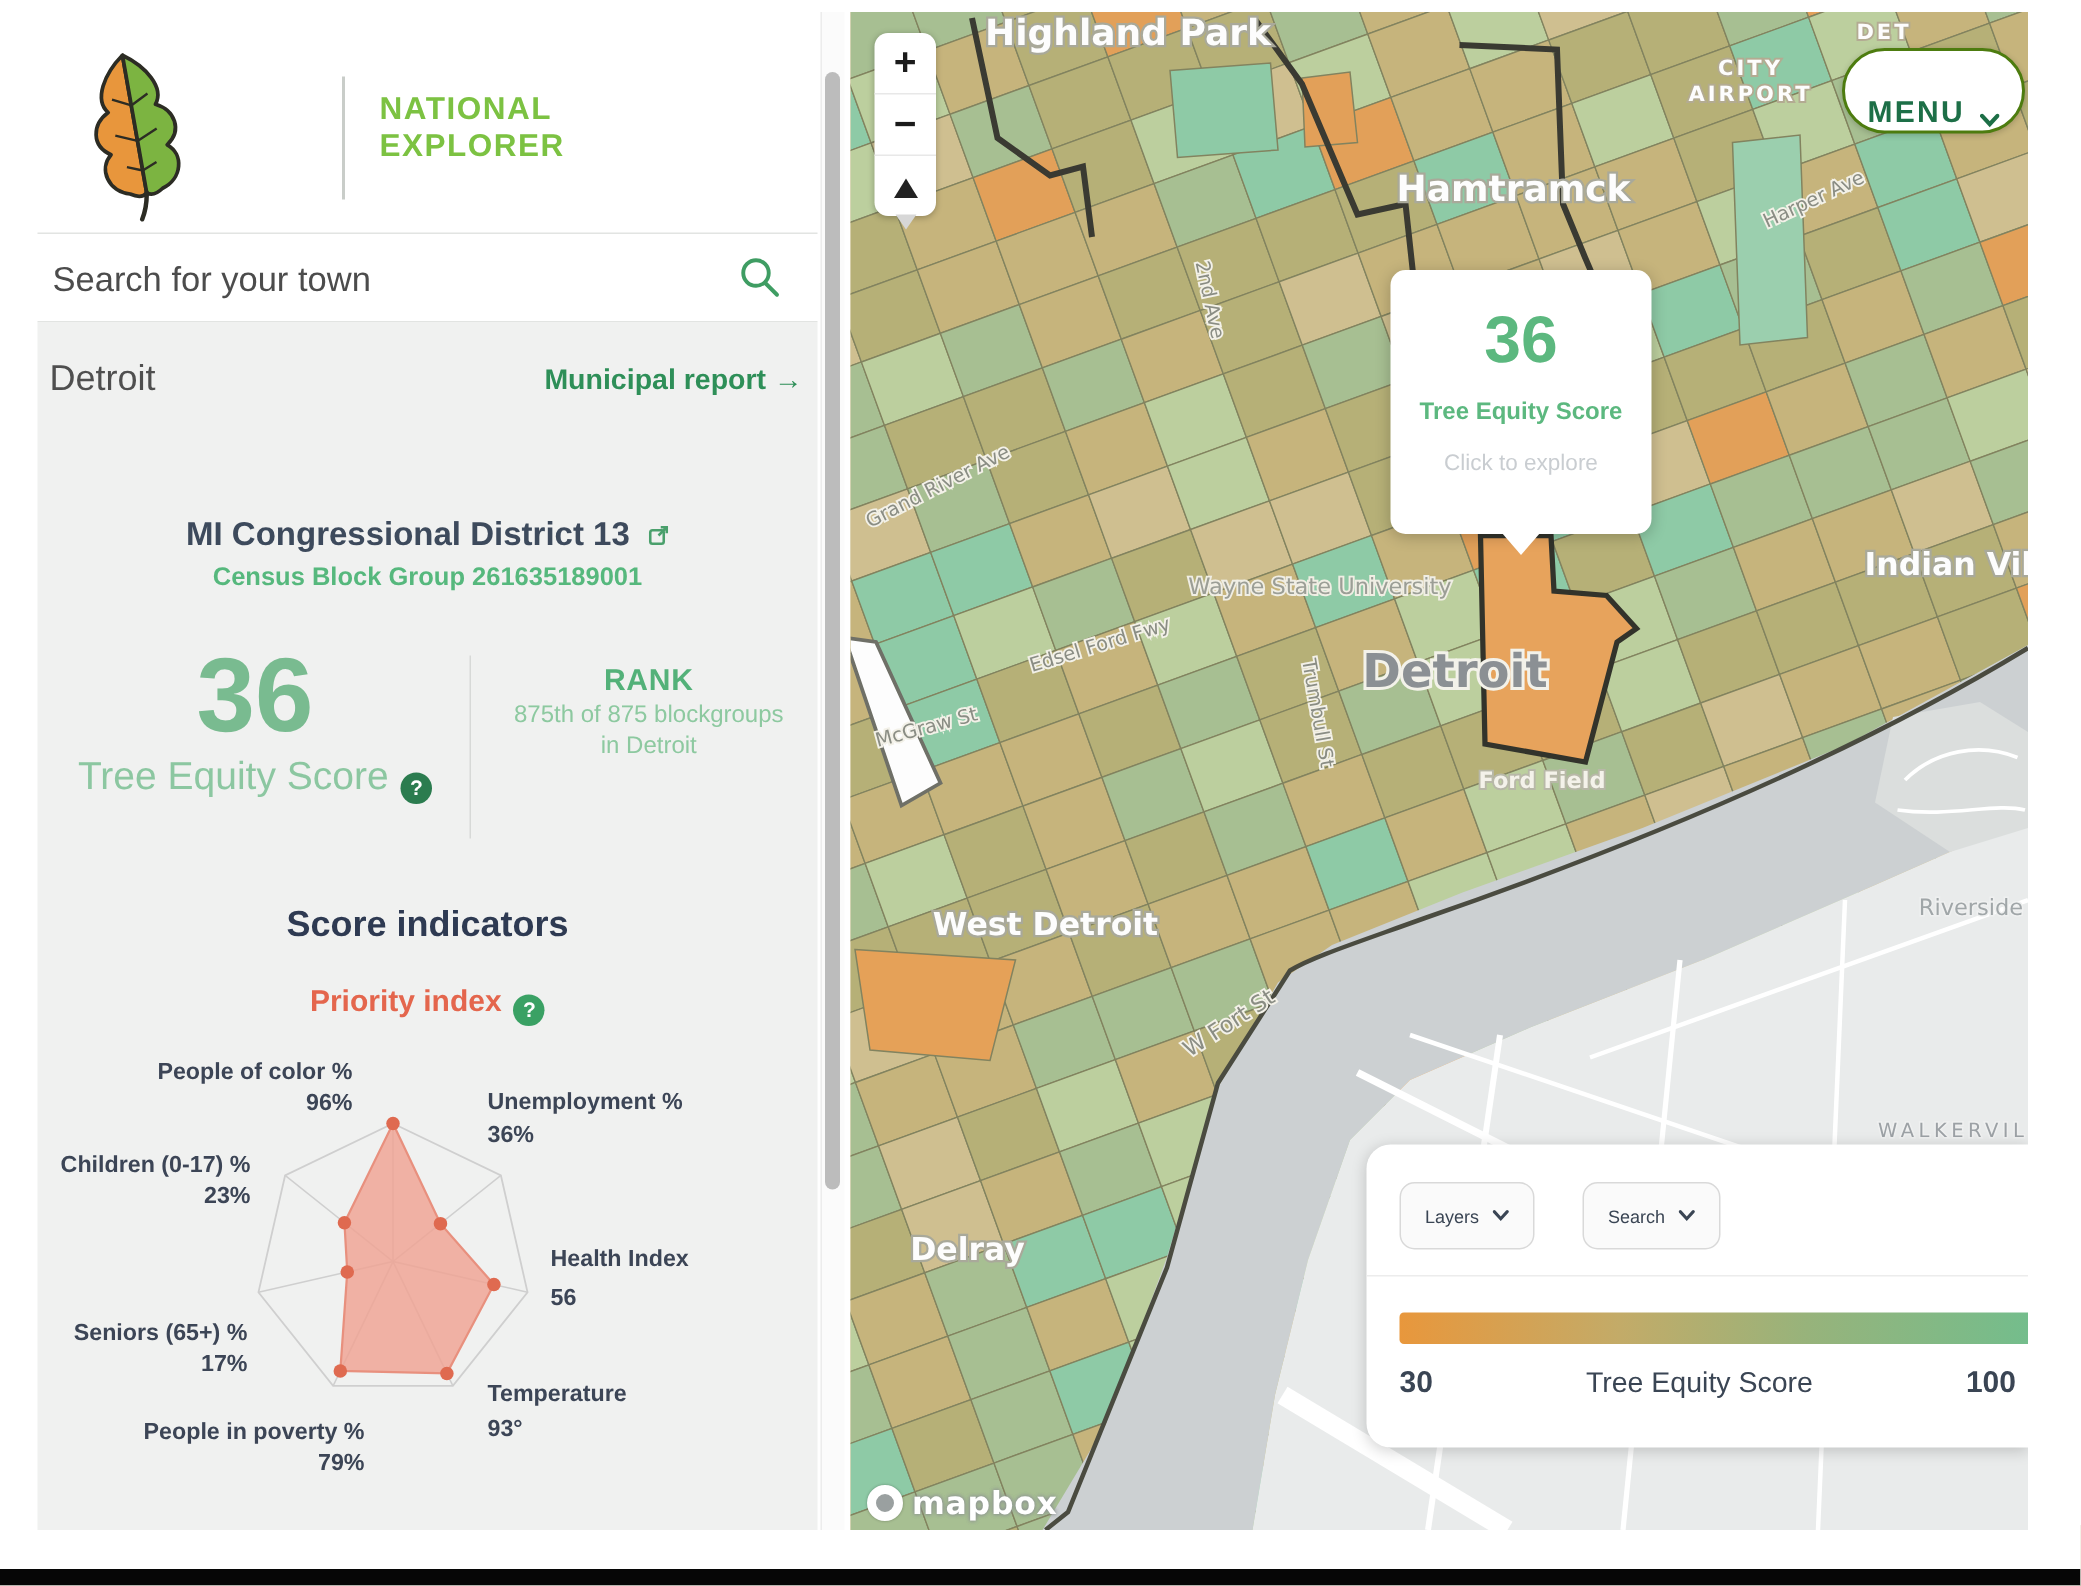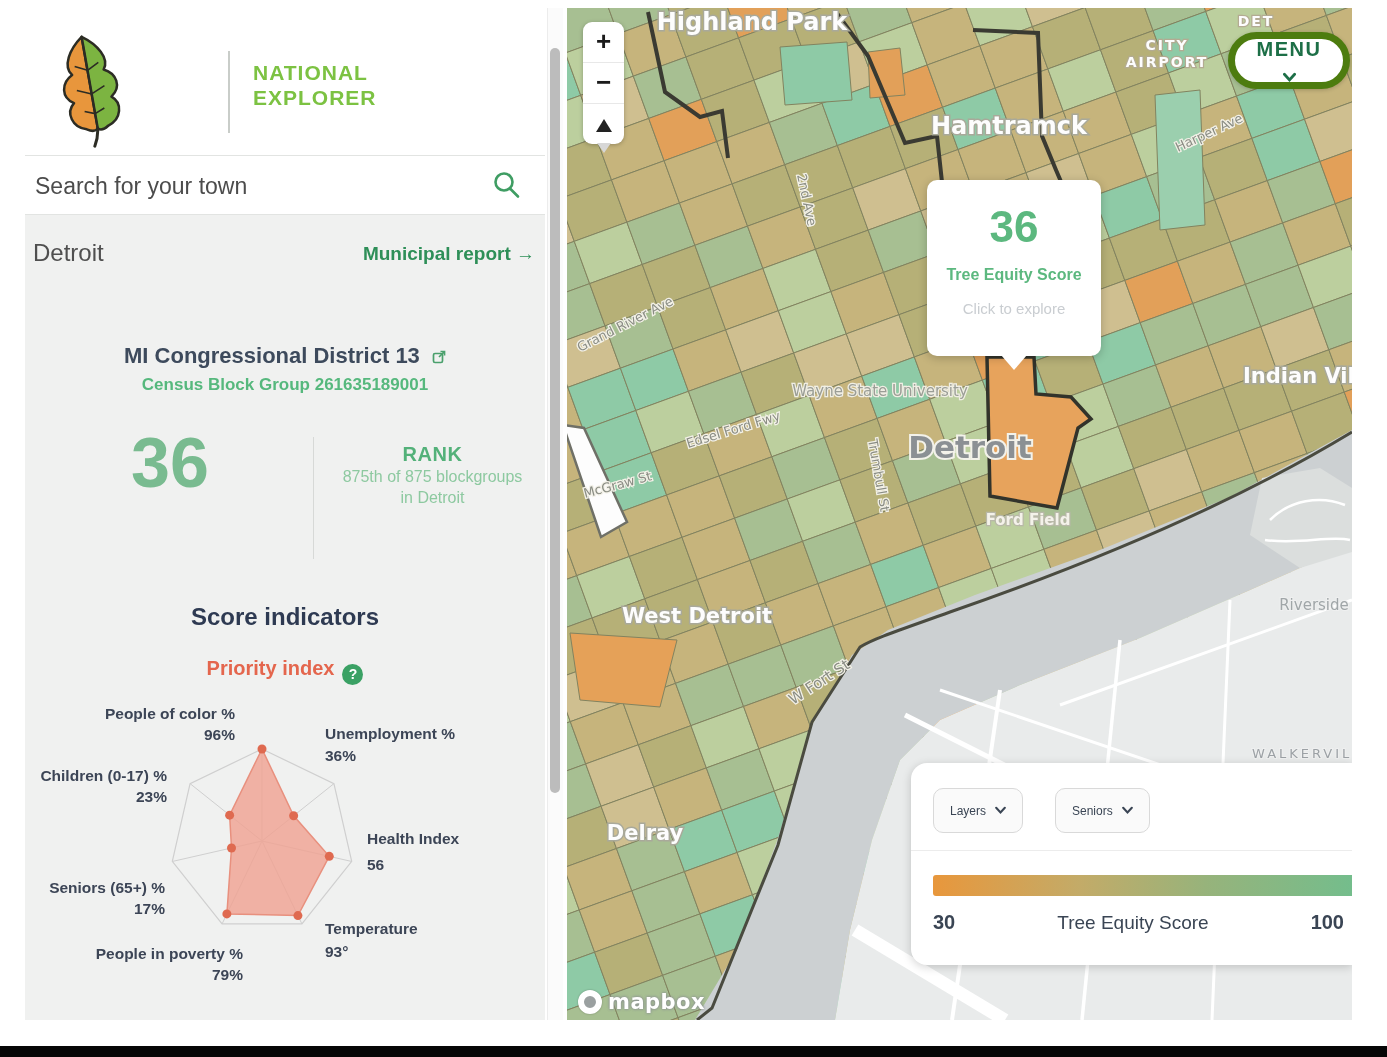--- a/index.html
+++ b/index.html
@@ -56,23 +56,23 @@
   #zoomctl{left:16px;top:14px;width:41px;height:122px;background:#fff;border-radius:9px;
     box-shadow:0 1px 4px rgba(0,0,0,.25);}
   .zbtn{position:relative;width:41px;height:40px;text-align:center;font-size:26px;font-weight:bold;
     color:#1b1b1b;line-height:38px;cursor:pointer;}
   .zbtn + .zbtn{border-top:1px solid #e8e8e8;}
   .tri-up{display:inline-block;width:0;height:0;border-left:8px solid transparent;border-right:8px solid transparent;
     border-bottom:13px solid #222;margin-top:8px;}
   .tri-dn{display:block;width:0;height:0;border-left:7px solid transparent;border-right:7px solid transparent;
     border-top:10px solid #d7d7d7;margin:1px auto 0;}
   
-  #menu-btn{left:661px;top:24px;width:122px;height:57px;background:#fff;border:7px solid #4d7c0f;
-    border-radius:30px;box-sizing:border-box;display:flex;align-items:center;justify-content:center;
-    gap:10px;cursor:pointer;box-shadow:0 1px 4px rgba(0,0,0,.2);flex-direction:column;}
+  #menu-btn{left:661px;top:24px;width:122px;height:57px;background:#fff;border:2px solid #4d7c0f;
+    border-radius:30px;box-sizing:border-box;display:flex;align-items:flex-end;justify-content:center;
+    gap:10px;cursor:pointer;box-shadow:0 1px 4px rgba(0,0,0,.2);}
   #menu-btn span{font-size:20px;font-weight:bold;letter-spacing:1.5px;color:#1d6f47;}
   .chev{width:13px;height:13px;flex:0 0 auto;}
   
   #popup{left:360px;top:172px;width:174px;height:176px;background:#fff;border-radius:10px;
     box-shadow:0 2px 10px rgba(0,0,0,.22);text-align:center;}
   #popup-score{margin-top:22px;font-size:44px;font-weight:bold;color:#5cb87f;}
   #popup-label{margin-top:14px;font-size:16px;font-weight:bold;color:#5cb87f;}
   #popup-hint{margin-top:16px;font-size:15px;font-weight:normal;color:#c9cdd1;}
   #popup-pointer{position:absolute;left:50%;bottom:-14px;margin-left:-13px;width:0;height:0;
     border-left:13px solid transparent;border-right:13px solid transparent;border-top:15px solid #fff;}
@@ -145,20 +145,23 @@
         <span>MI Congressional District 13</span>
         <svg width="14" height="14" viewBox="0 0 14 14" style="vertical-align:-1px;margin-left:6px">
           <rect x="1.5" y="3.5" width="9" height="9" rx="1.5" fill="none" stroke="#4aa06c" stroke-width="1.7"></rect>
           <path d="M7 7 L12.5 1.5 M8.5 1.5 H12.5 V5.5" fill="none" stroke="#4aa06c" stroke-width="1.7"></path>
         </svg>
       </div>
       <div id="census-line">Census Block Group 261635189001</div>
 
       <div id="score-block">
         <div id="score-big">36</div>
+        <div id="score-label">
+          <span>Tree Equity Score</span><span class="qicon">?</span>
+        </div>
       </div>
       <div id="score-divider"></div>
       <div id="rank-block">
         <div id="rank-title">RANK</div>
         <div class="rank-sub">875th of 875 blockgroups</div>
         <div class="rank-sub">in Detroit</div>
       </div>
 
       <div id="indicators-title">Score indicators</div>
       <div id="priority-row">
@@ -1189,21 +1192,21 @@
     </div>
 
     <div id="legend" class="abs">
       <div class="lbtn" id="layers-btn">
         <span>Layers</span>
         <svg class="chev" viewBox="0 0 14 10" style="width:11px;height:11px">
           <path d="M1.5 1.5 L7 7.5 L12.5 1.5" fill="none" stroke="#3a4554" stroke-width="2.6" stroke-linecap="round"></path>
         </svg>
       </div>
       <div class="lbtn" id="filters-btn">
-        <span>Seniors</span>
+        <span>Search</span>
         <svg class="chev" viewBox="0 0 14 10" style="width:11px;height:11px">
           <path d="M1.5 1.5 L7 7.5 L12.5 1.5" fill="none" stroke="#3a4554" stroke-width="2.6" stroke-linecap="round"></path>
         </svg>
       </div>
       <div id="legend-divider"></div>
       <div id="grad-bar"></div>
       <div id="legend-labels">
         <span class="endcap">30</span>
         <span>Tree Equity Score</span>
         <span class="endcap">100</span>

